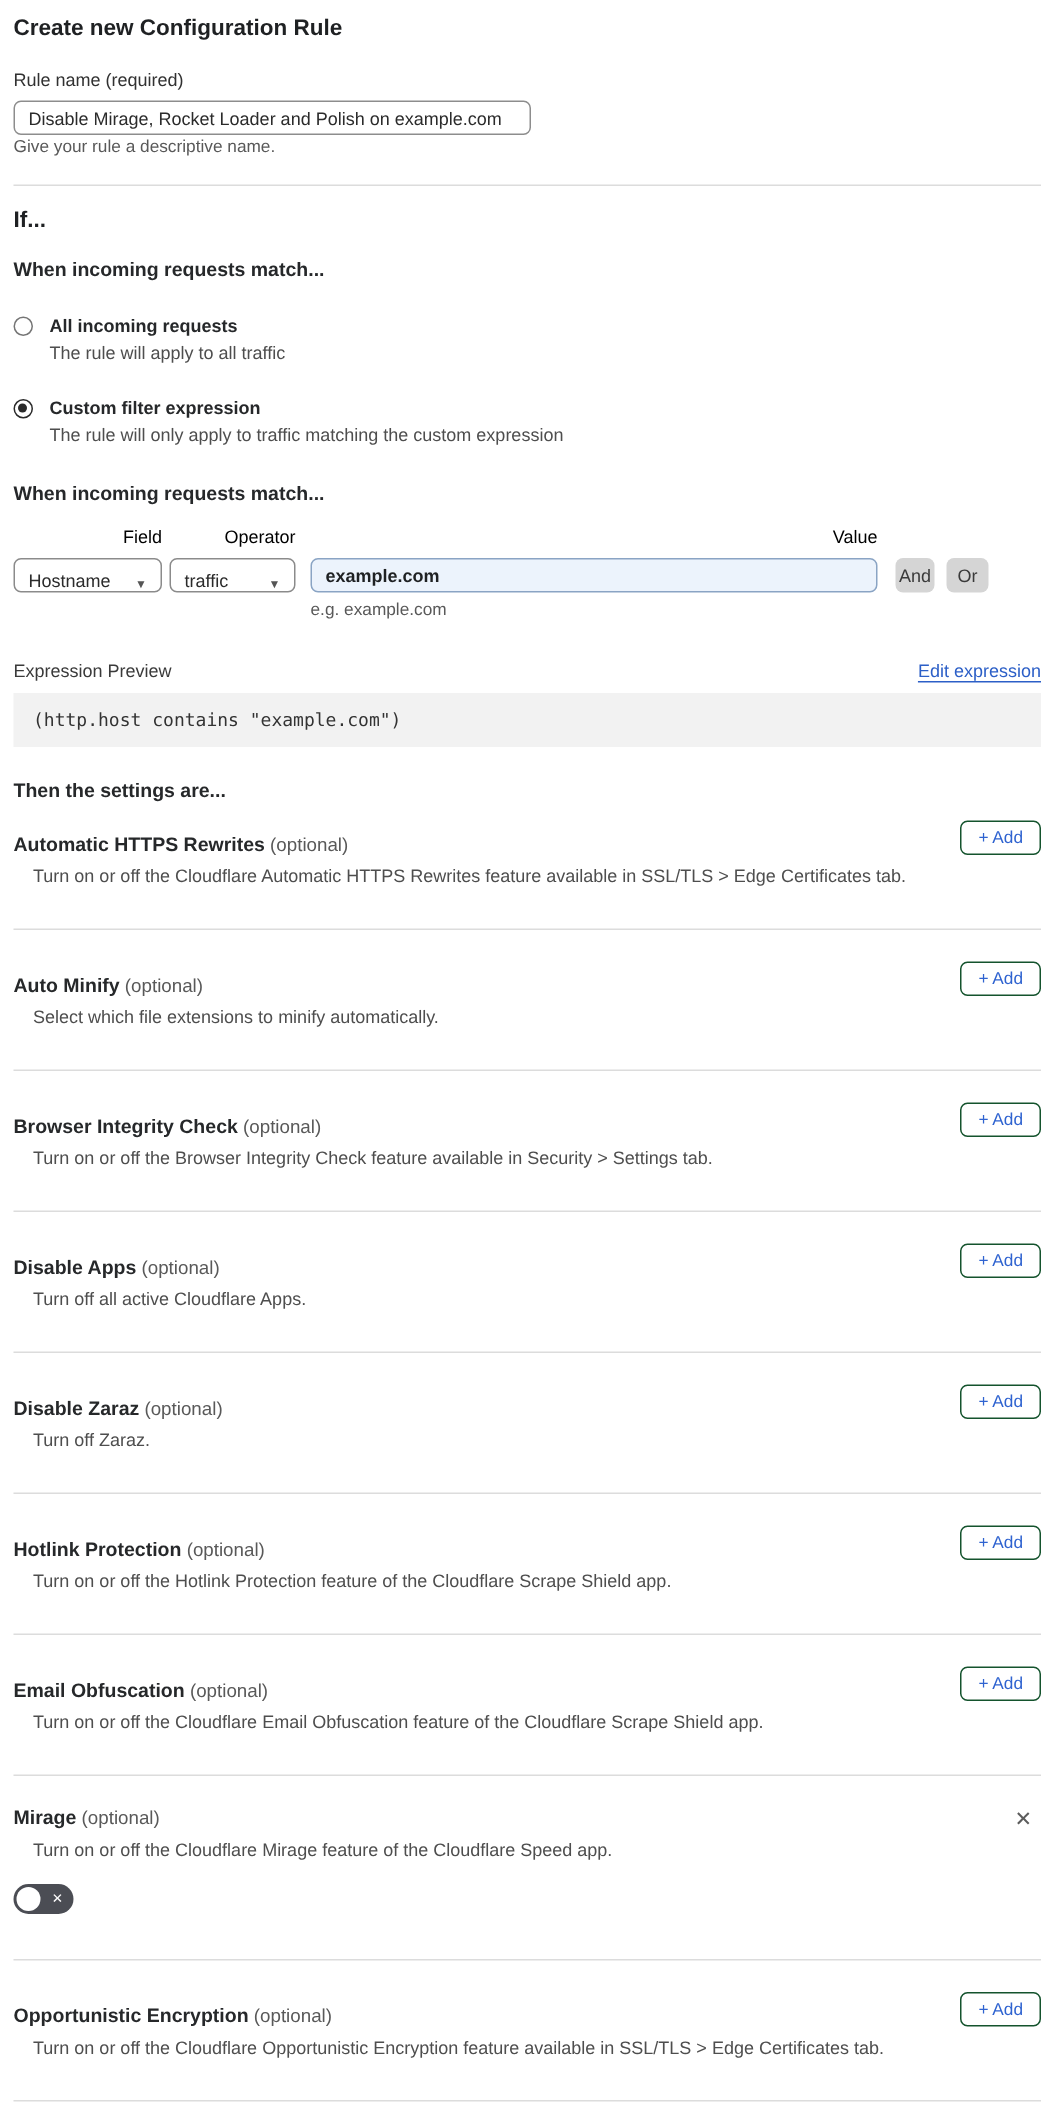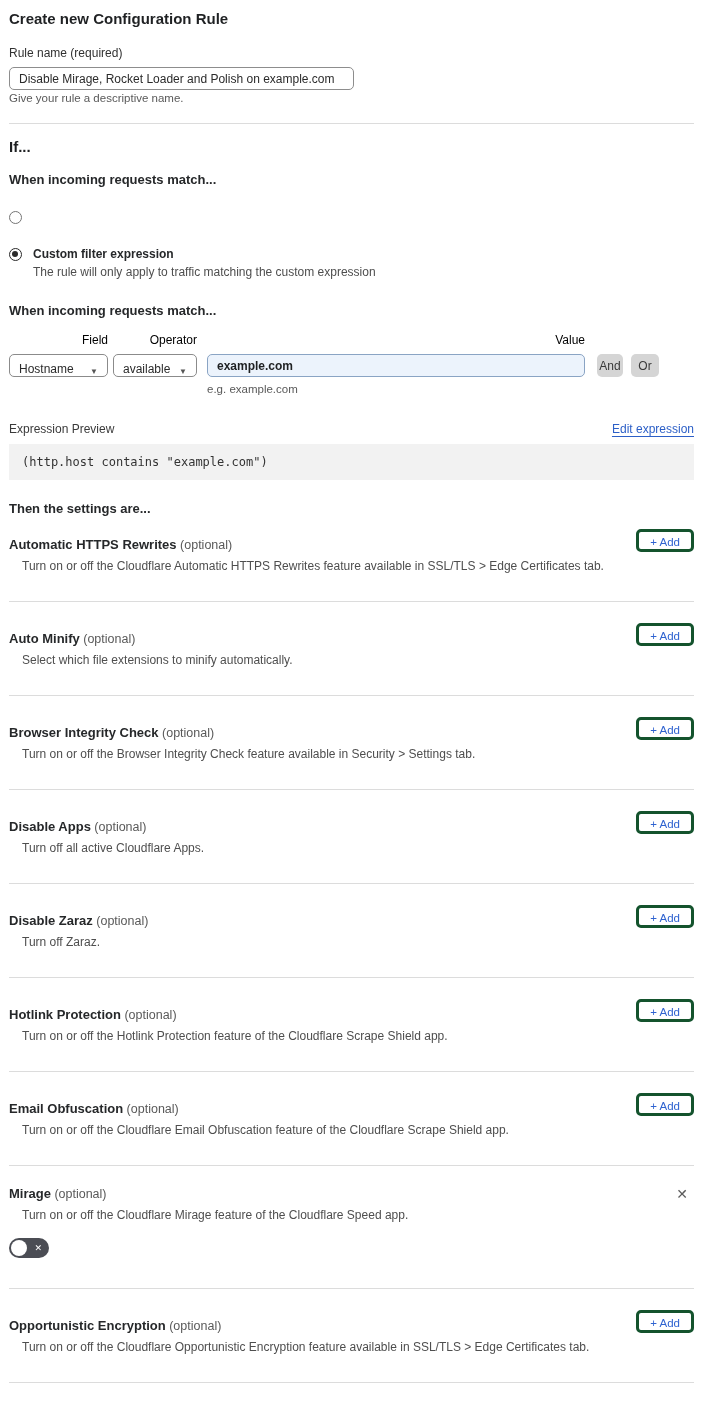--- a/index.html
+++ b/index.html
@@ -100,21 +100,21 @@
   .section { padding-top: 20px; }
   .section:first-child { padding-top: 12px; }
   .sec-head { display: flex; justify-content: space-between; align-items: flex-end; }
   .sec-title { font-size: 13px; font-weight: 700; color: #26282a; }
   .sec-optional { font-size: 12.5px; font-weight: 400; color: #595959; }
   .sec-desc { font-size: 12px; color: #4e4e4e; margin-top: 7px; margin-left: 13px; }
   .section hr.rule { margin-top: 28px; }
   .section.has-extra hr.rule { margin-top: 30px; }
 
   .add-btn {
-    background: #fff; border: 3px solid #14532d; border-radius: 5px;
+    background: #fff; border: 1px solid #14532d; border-radius: 5px;
     color: #2f63d0; font-family: "Liberation Sans", sans-serif;
     font-size: 11.5px; padding: 4px 11px; height: 23px;
     cursor: pointer; flex: none; margin-top: 1px;
   }
   .close-x {
     font-size: 14px; color: #5c5c5c; cursor: pointer; line-height: 14px;
     flex: none; margin-right: 6px; font-weight: 400;
     background: none; border: none; font-family: "Liberation Sans", sans-serif;
   }
 
@@ -144,20 +144,24 @@
     <div class="help-text">Give your rule a descriptive name.</div>
   </div>
 
   <hr class="rule">
 
   <h2 class="if-heading">If...</h2>
   <h3 class="sub-heading">When incoming requests match...</h3>
 
   <div class="radio-row">
     <span class="radio-circle"></span>
+    <span class="radio-texts">
+      <div class="radio-label">All incoming requests</div>
+      <div class="radio-desc">The rule will apply to all traffic</div>
+    </span>
   </div>
 
   <div class="radio-row selected">
     <span class="radio-circle"></span>
     <span class="radio-texts">
       <div class="radio-label">Custom filter expression</div>
       <div class="radio-desc">The rule will only apply to traffic matching the custom expression</div>
     </span>
   </div>
 
@@ -168,21 +172,21 @@
       <div class="c1 col-label">Field</div>
       <div class="c2 col-label">Operator</div>
       <div class="c3 col-label">Value</div>
     </div>
     <div class="builder-grid">
       <div class="c1 select-box">
         <span>Hostname</span>
         <span class="chevron">▼</span>
       </div>
       <div class="c2 select-box">
-        <span>available</span>
+        <span>traffic</span>
         <span class="chevron">▼</span>
       </div>
       <div class="c3">
         <input class="value-input" type="text" value="example.com" style="">
       </div>
       <div class="c4"><button class="gray-btn">And</button></div>
       <div class="c5"><button class="gray-btn">Or</button></div>
     </div>
     <div class="builder-grid">
       <div class="value-hint">e.g. example.com</div>

